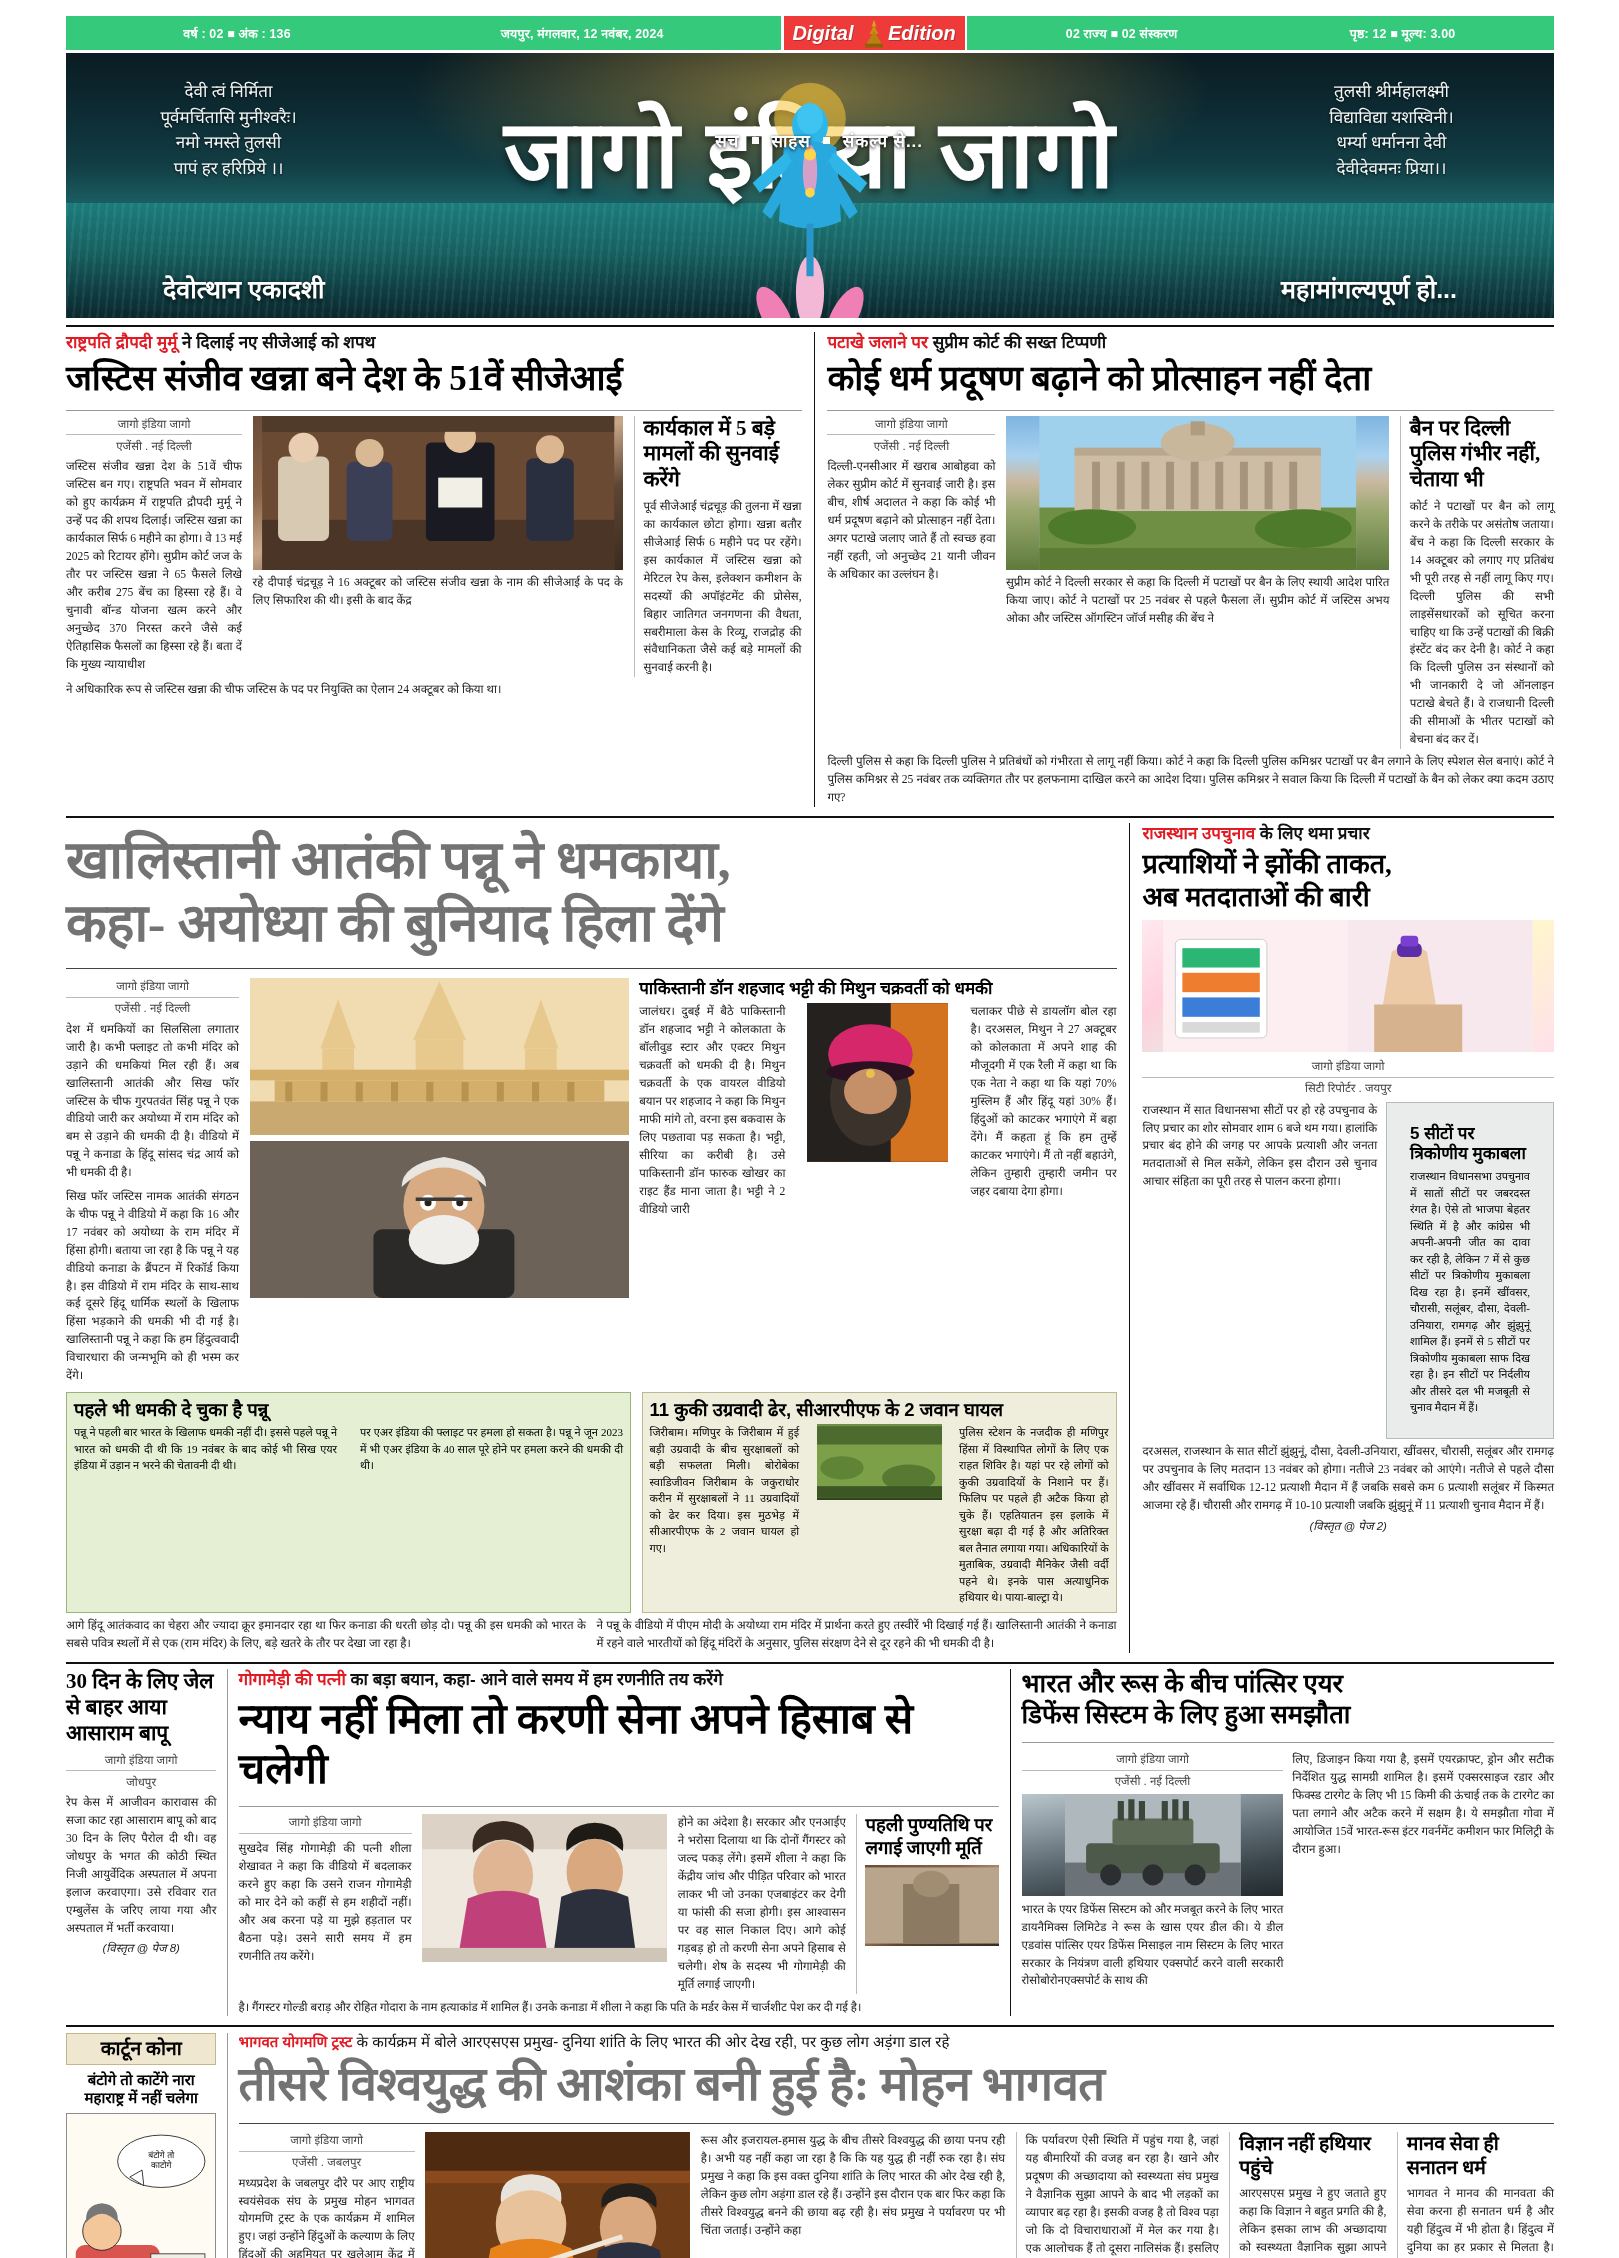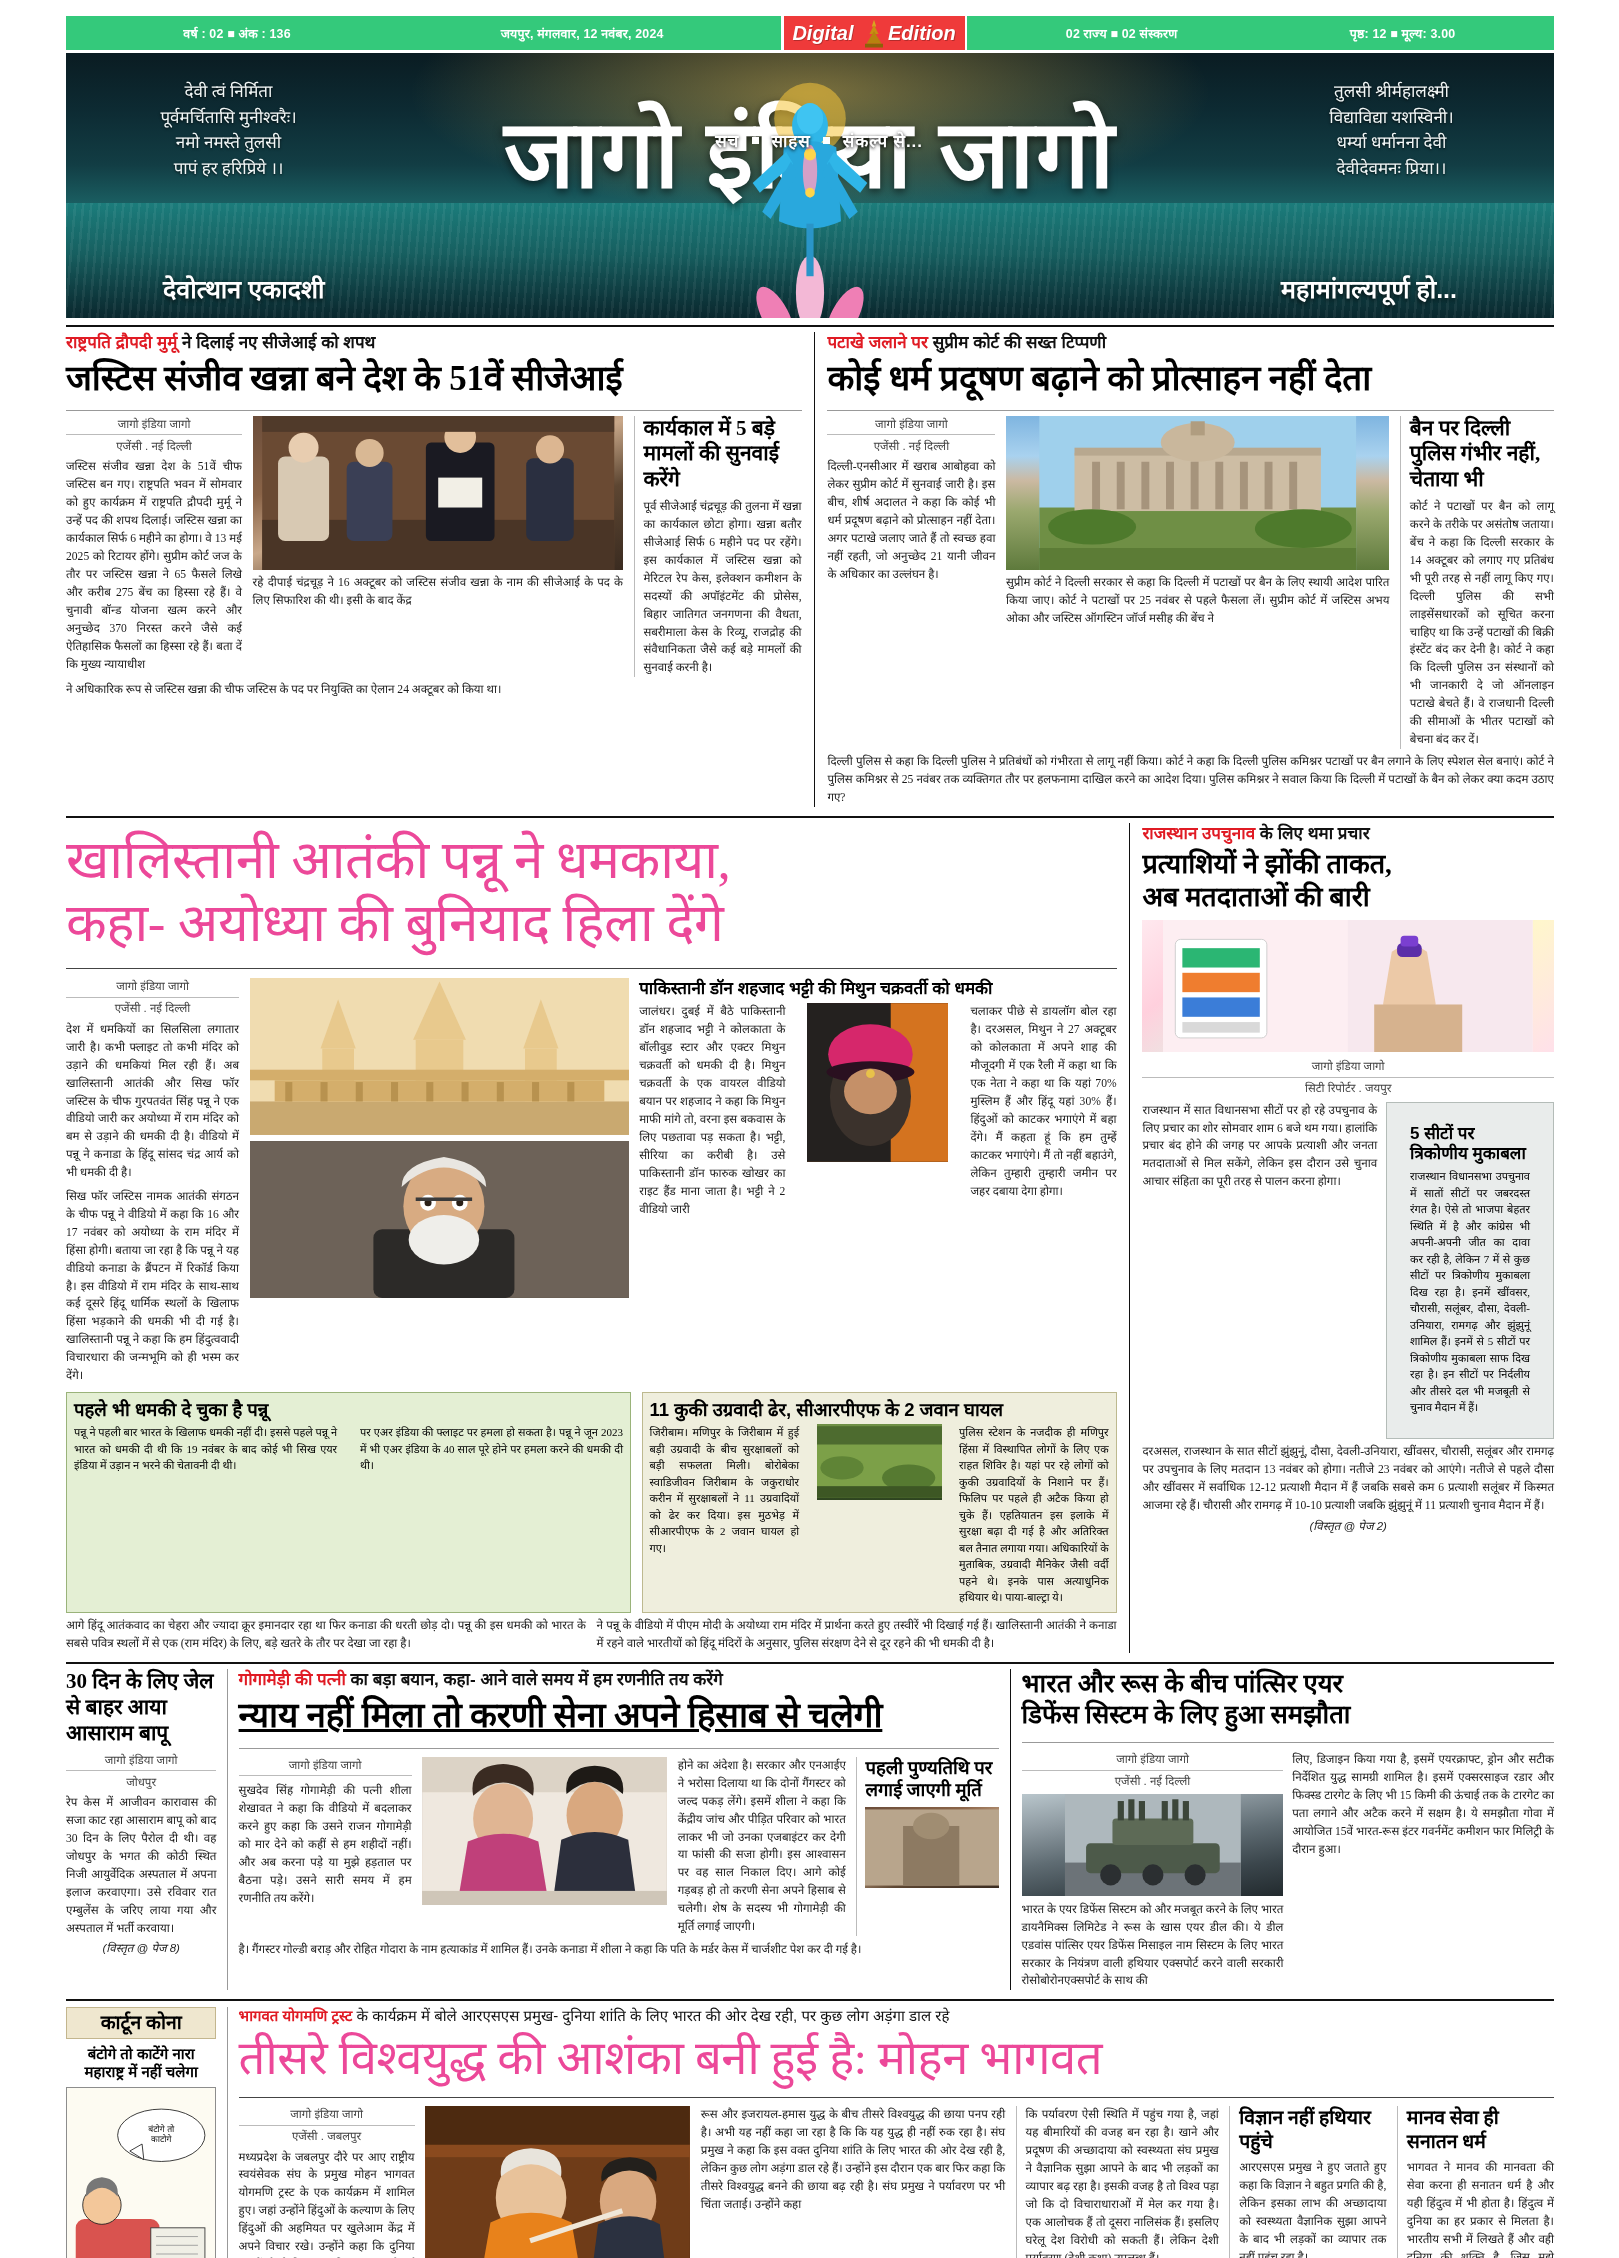--- a/index.html
+++ b/index.html
@@ -123,21 +123,21 @@
   .hrule { border-top: 1.8px solid #111; margin: 5.3px 0; }
   .hrule-thin { border-top: 0.9px solid #999; margin: 4.4px 0; }
 
   .kicker { font-size: 17px; line-height: 1.25; color:#111; font-weight:600; }
   .kicker .red { color:#e01b24; font-weight:bold; }
   .hl-xl {
     font-size: 35px; font-weight: bold; line-height: 1.18; color:#000;
     font-family:"Liberation Serif","DejaVu Serif",serif; letter-spacing:-0.2px;
   }
   .hl-huge {
-    font-size: 53px; font-weight:normal; line-height:1.16; color:#ec4899;
+    font-size: 53px; font-weight:bold; line-height:1.16; color:#737373;
     font-family:"Liberation Serif","DejaVu Serif",serif; letter-spacing:-0.4px;
   }
   .hl-lg { font-size: 27px; font-weight:bold; line-height:1.2; color:#000;
     font-family:"Liberation Serif","DejaVu Serif",serif;}
   .hl-md { font-size: 21px; font-weight:bold; line-height:1.22; color:#000;
     font-family:"Liberation Serif","DejaVu Serif",serif;}
   .hl-sm { font-size: 17.6px; font-weight:bold; line-height:1.25; color:#000; }
 
   .byline { text-align:center; font-size:11.5px; color:#444; line-height:1.45; }
   .byline-rule { border-bottom:0.9px solid #bbb; margin: 1.8px 0 2.6px; }
@@ -538,21 +538,21 @@
       <div class="byline-rule"></div>
       <div class="byline agency">जोधपुर</div>
       <div class="body-txt" style="margin-top:3.5px;">रेप केस में आजीवन कारावास की सजा काट रहा आसाराम बापू को बाद 30 दिन के लिए पैरोल दी थी। वह जोधपुर के भगत की कोठी स्थित निजी आयुर्वेदिक अस्पताल में अपना इलाज करवाएगा। उसे रविवार रात एम्बुलेंस के जरिए लाया गया और अस्पताल में भर्ती करवाया।</div>
       <div class="more">(विस्तृत @ पेज 8)</div>
     </div>
 
     <div class="col" style="flex:0 0 783px;border-left:0.9px solid #999;padding:0 10.6px;">
       <div class="kicker">
         <span class="red">गोगामेड़ी की पत्नी</span><span> का बड़ा बयान, कहा- आने वाले समय में हम रणनीति तय करेंगे</span>
       </div>
-      <div class="hl-xl" style="font-size:35px;margin:4.4px 0 7px;text-decoration:underline;">न्याय नहीं मिला तो करणी सेना अपने हिसाब से चलेगी</div>
+      <div class="hl-xl" style="font-size:42px;margin:4.4px 0 7px;">न्याय नहीं मिला तो करणी सेना अपने हिसाब से चलेगी</div>
       <div class="hrule-thin"></div>
 
       <div class="row" style="gap:10.6px;margin-top:3.5px;">
         <div class="col" style="flex:0 0 173px;">
           <div class="byline">जागो इंडिया जागो</div>
           <div class="byline-rule"></div>
           <div class="body-txt" style="margin-top:3.5px;">सुखदेव सिंह गोगामेड़ी की पत्नी शीला शेखावत ने कहा कि वीडियो में बदलाकर करने हुए कहा कि उसने राजन गोगामेड़ी को मार देने को कहीं से हम शहीदों नहीं। और अब करना पड़े या मुझे हड़ताल पर बैठना पड़े। उसने सारी समय में हम रणनीति तय करेंगे।</div>
         </div>
         <div class="col" style="flex:0 0 245px;">
           <div class="photo ph-woman" style="height:148px;">

